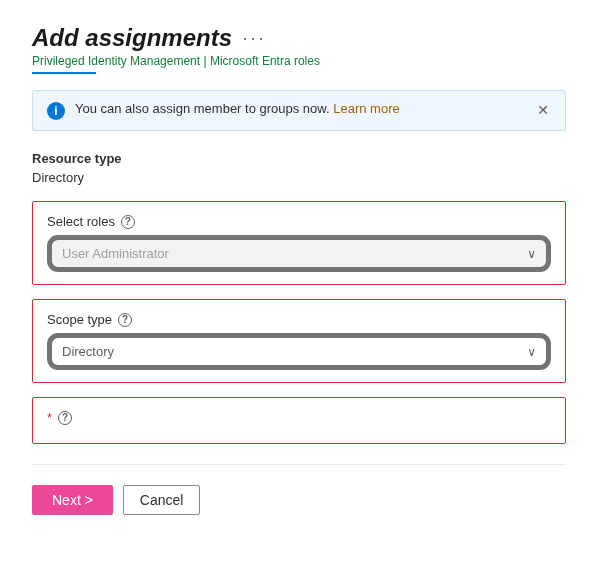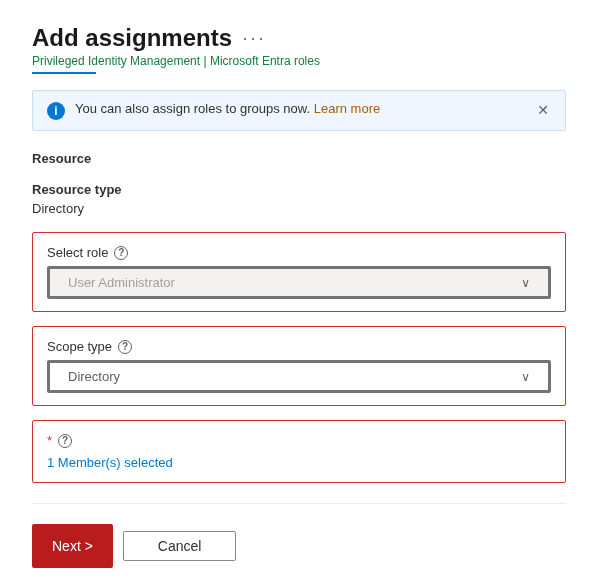--- a/index.html
+++ b/index.html
@@ -140,23 +140,23 @@
       font-weight: 700;
       display: inline-flex;
       align-items: center;
       justify-content: center;
       cursor: pointer;
       flex-shrink: 0;
     }
 
     .dropdown {
       width: 100%;
-      border: 3px solid #737373;
-      border-radius: 2px;
-      padding: 6px 18px;
+      border: 5px solid #737373;
+      border-radius: 11px;
+      padding: 6px 10px;
       font-size: 13px;
       color: #605e5c;
       background: #fff;
       display: flex;
       align-items: center;
       justify-content: space-between;
       cursor: pointer;
     }
 
     .dropdown.disabled {
@@ -183,76 +183,75 @@
     }
 
     .button-row {
       display: flex;
       align-items: center;
       gap: 10px;
       margin-top: 4px;
     }
 
     .btn-primary {
-      background: #b91c1c;
+      background: #ec4899;
       color: #fff;
       border: none;
-      padding: 14px 20px;
+      padding: 7px 20px;
       font-size: 14px;
       border-radius: 2px;
       cursor: pointer;
       font-family: inherit;
     }
 
     .btn-secondary {
       background: #fff;
       color: #323130;
       border: 1px solid #8a8886;
-      padding: 6px 34px;
+      padding: 6px 16px;
       font-size: 14px;
       border-radius: 2px;
       cursor: pointer;
       font-family: inherit;
     }
   </style>
 </head>
 <body>
 
-<div style="display:flex; align-items:center; gap:10px;">
+<div style="display:flex; align-items:center; gap:10px;font-style:italic;">
   <h1 class="page-title">Add assignments</h1>
   <span class="ellipsis-icon">···</span>
 </div>
 
 <div class="breadcrumb">Privileged Identity Management | Microsoft Entra roles</div>
 
 <div class="underline-bar"></div>
 
 <div class="info-banner">
   <div class="info-banner-content">
     <div class="info-icon">i</div>
     <span class="info-text">
-      <span>You can also assign roles to groups now.</span>
+      <span>You can also assign member to groups now.</span>
       <a class="info-link" href="#">Learn more</a>
     </span>
   </div>
   <span class="close-icon">✕</span>
 </div>
 
 <div class="field-group">
-  <div class="field-label">Resource</div>
 </div>
 
 <div class="field-group">
   <div class="field-label">Resource type</div>
   <div class="field-value">Directory</div>
 </div>
 
 <div class="form-section">
   <div class="form-label">
-    <span>Select role</span>
+    <span>Select roles</span>
     <span class="help-icon">?</span>
   </div>
   <div class="dropdown disabled">
     <span>User Administrator</span>
     <span class="dropdown-chevron">∨</span>
   </div>
 </div>
 
 <div class="form-section">
   <div class="form-label">
@@ -263,21 +262,20 @@
     <span>Directory</span>
     <span class="dropdown-chevron">∨</span>
   </div>
 </div>
 
 <div class="form-section">
   <div class="form-label">
     <span class="required-star"> *</span>
     <span class="help-icon">?</span>
   </div>
-  <a class="members-link" href="#">1 Member(s) selected</a>
 </div>
 
 <hr class="divider">
 
 <div class="button-row">
   <button class="btn-primary">Next &gt;</button>
   <button class="btn-secondary">Cancel</button>
 </div>
 
 </body></html>

